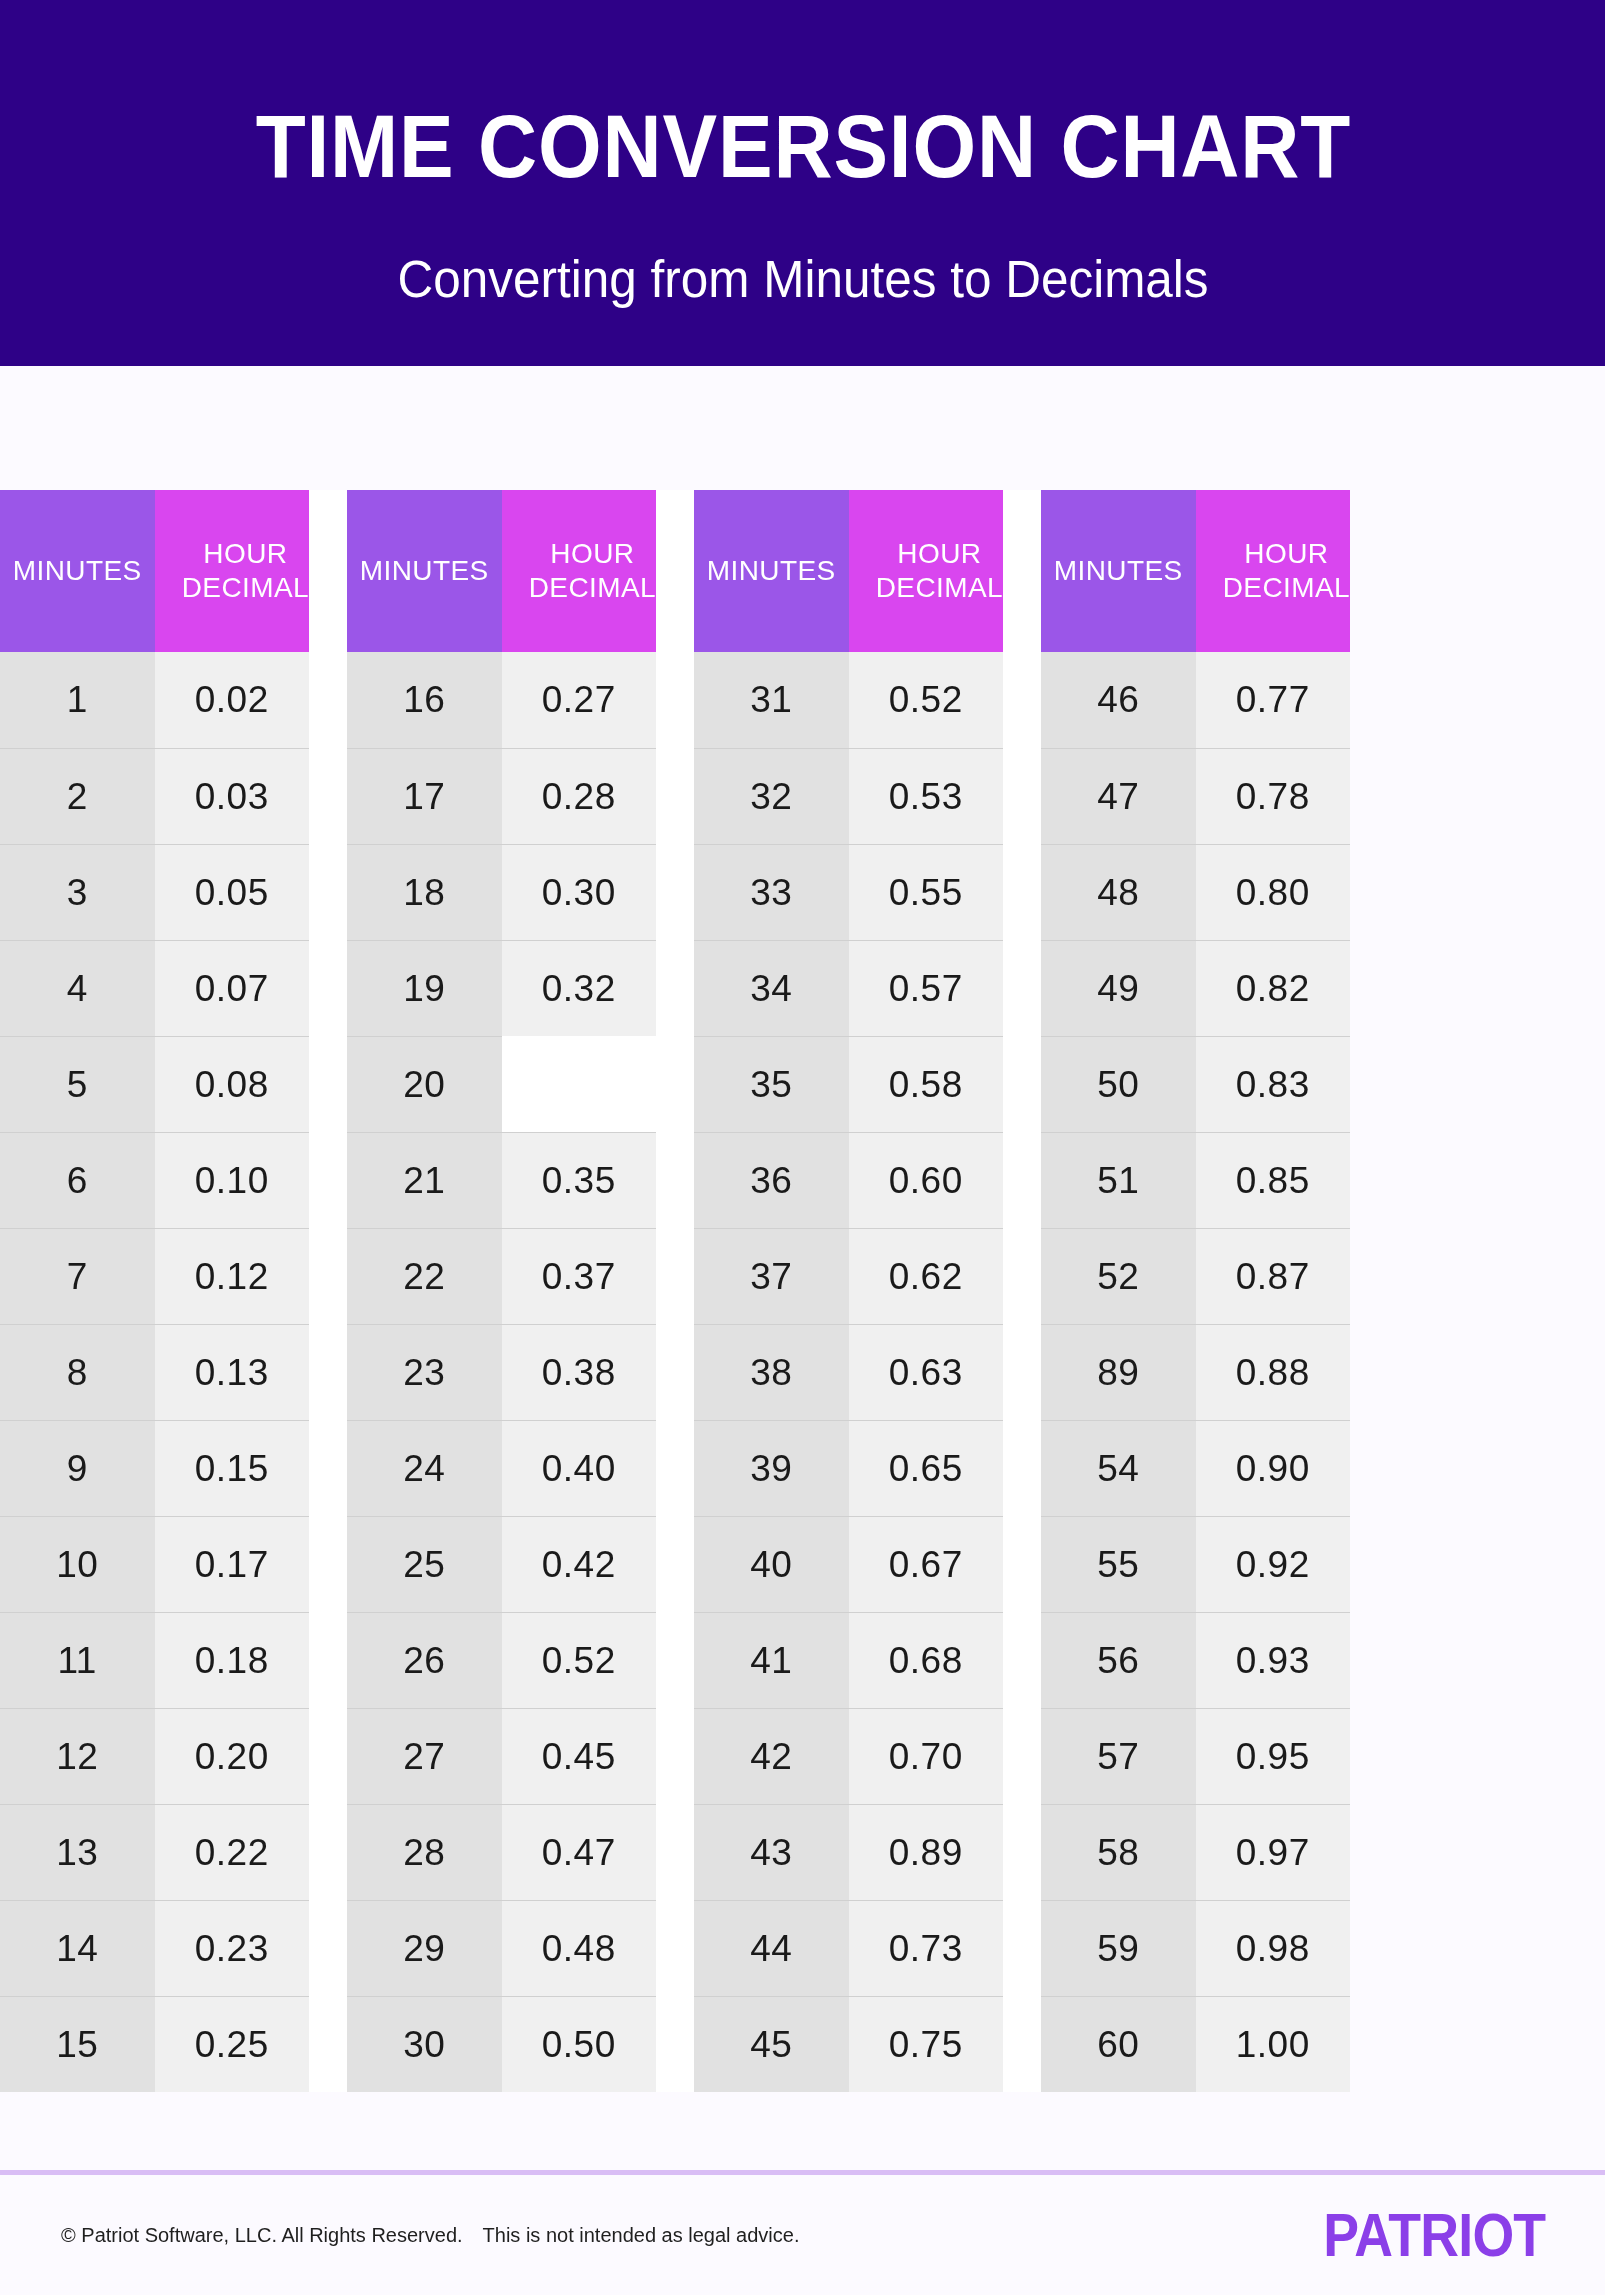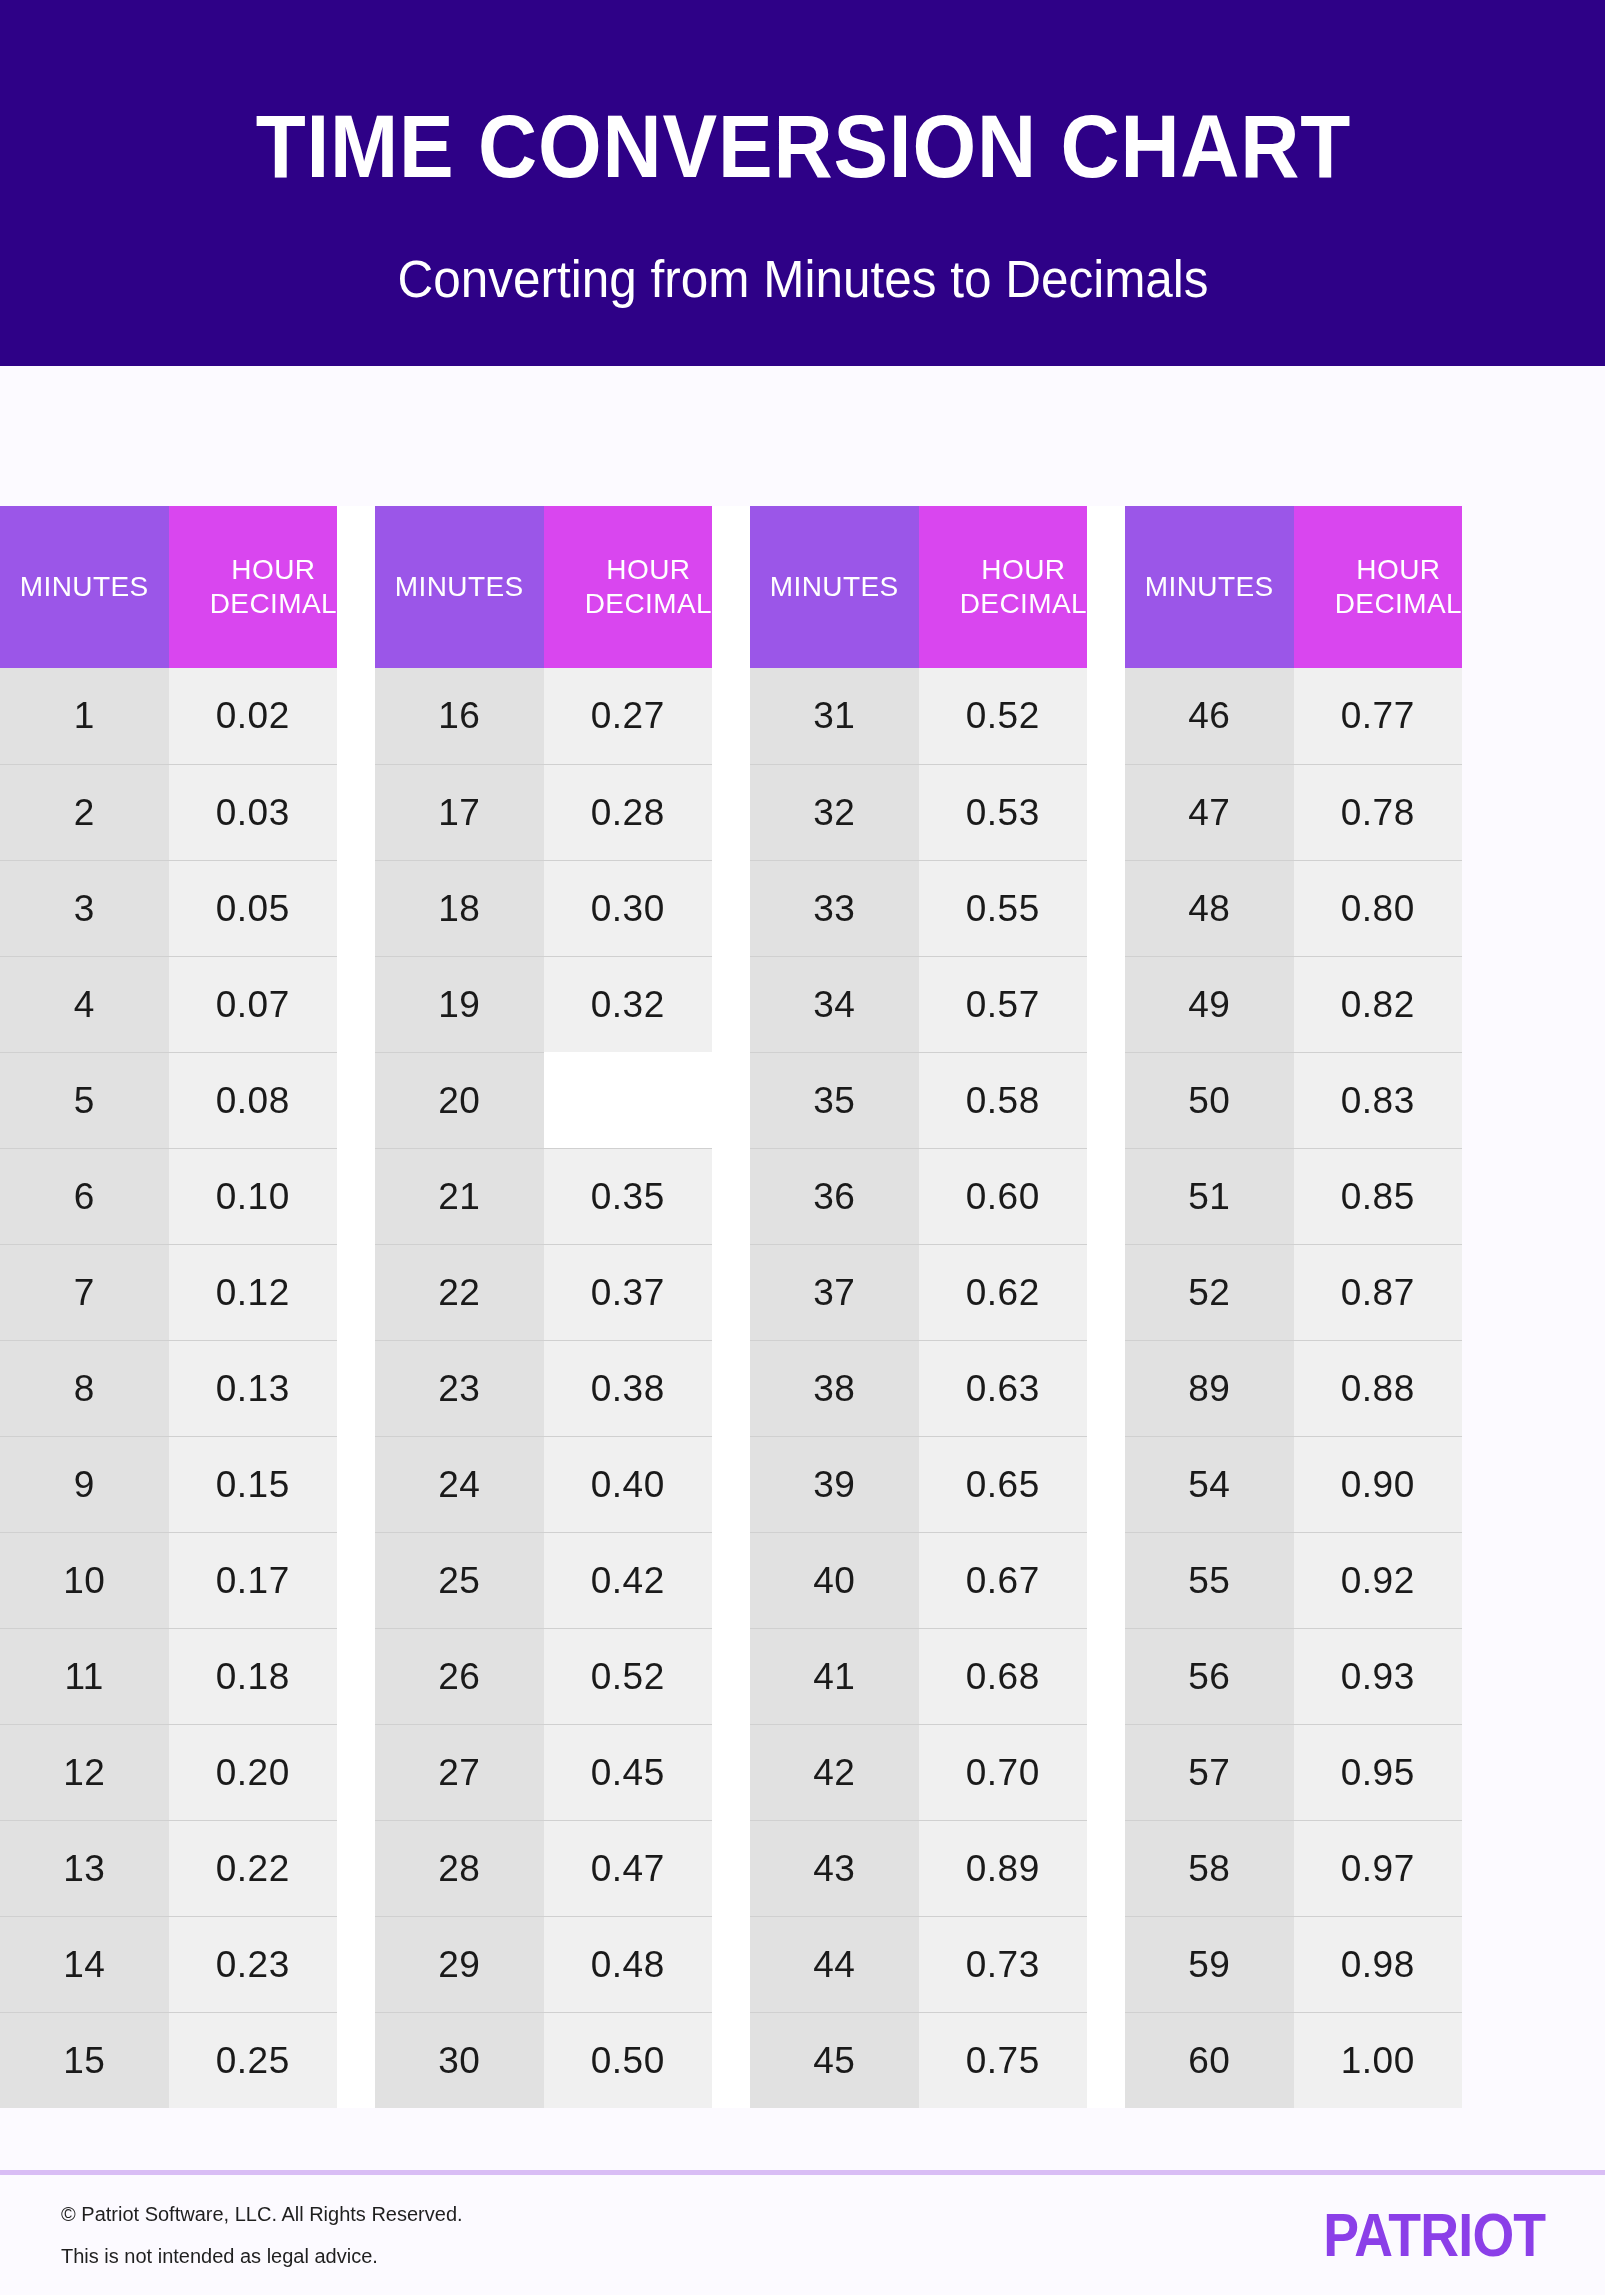--- a/index.html
+++ b/index.html
@@ -48,23 +48,23 @@
     line-height: 1.0;
     margin-top: 63px;
     text-align: center;
     white-space: nowrap;
     transform: scaleX(0.97);
   }
 
   
   .tables-area {
     position: absolute;
-    top: 506px;
+    top: 490px;
     left: 0;
-    width: 1462px;
+    width: 1350px;
     display: flex;
     gap: 38px;
     background: #FFFFFF;
   }
 
   .table-group {
     flex: 1 1 0;
     display: flex;
     flex-direction: column;
   }
@@ -128,21 +128,21 @@
     height: 120px;
     background: #FCFAFF;
     display: flex;
     align-items: center;
     justify-content: space-between;
     padding: 0 61px 0 61px;
   }
 
   .footer-legal {
     display: flex;
-    flex-direction: column;
+    flex-direction: row;
     gap: 20px;
     font-family: "Liberation Sans", sans-serif;
     font-size: 20px;
     color: #1F1F1F;
     line-height: 1.1;
   }
 
   .footer-logo {
     font-family: "Liberation Sans Narrow", "Liberation Sans", sans-serif;
     font-weight: bold;

